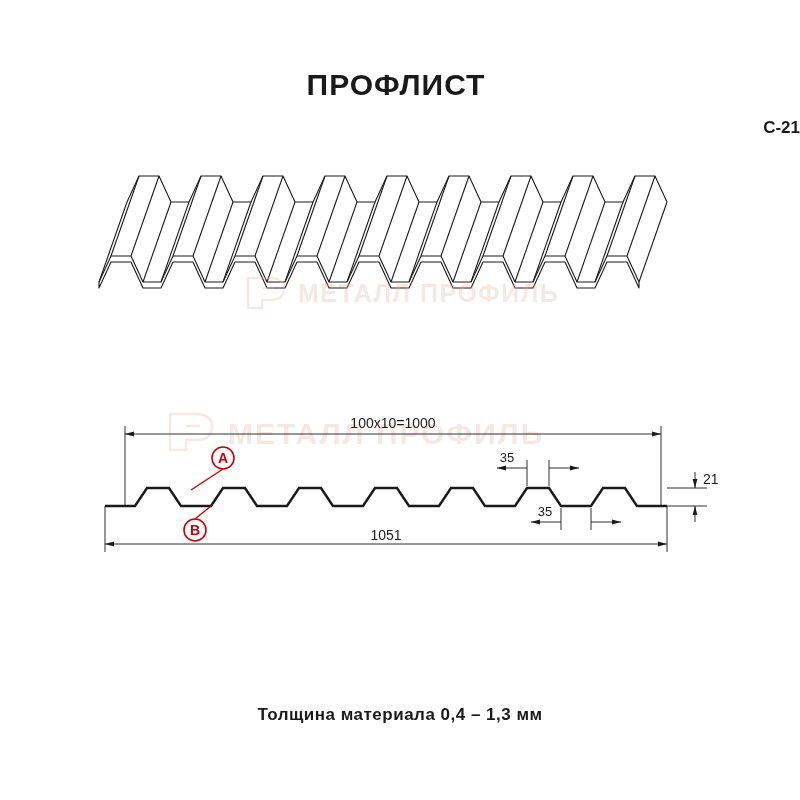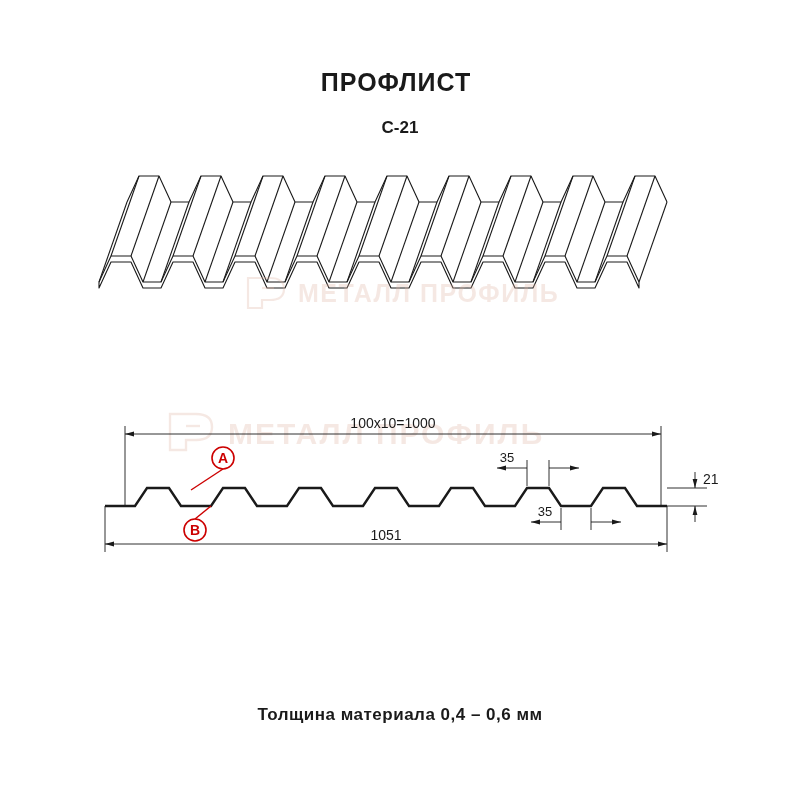--- a/index.html
+++ b/index.html
@@ -18,30 +18,30 @@
   .page {
     position: absolute;
     inset: 0;
   }
   .title {
     position: absolute;
     top: 68px;
     left: 0;
     width: 792px;
     text-align: center;
-    font-size: 25px;
+    font-size: 30px;
     font-weight: bold;
     letter-spacing: 1px;
   }
   .subtitle {
     position: absolute;
     top: 118px;
     left: 0;
     width: 800px;
-    text-align: center;
+    text-align: right;
     font-size: 17px;
     font-weight: bold;
   }
   .footer {
     position: absolute;
     top: 705px;
     left: 0;
     width: 800px;
     text-align: center;
     font-size: 17px;
@@ -218,15 +218,15 @@
       </g>
 
       <g>
         <circle cx="112" cy="130" r="11" fill="#ffffff" stroke="#cc0000" stroke-width="1.6"></circle>
         <text x="112" y="135" text-anchor="middle" font-size="14" font-weight="bold" fill="#cc0000">B</text>
         <path d="M112 119 L128 106" stroke="#cc0000" stroke-width="1.4" fill="none"></path>
       </g>
     </svg>
   </div>
 
-  <div class="footer">Толщина материала 0,4 – 0,6 мм</div>
+  <div class="footer">Толщина материала 0,4 – 1,3 мм</div>
 
 </div>
 
 </body></html>

